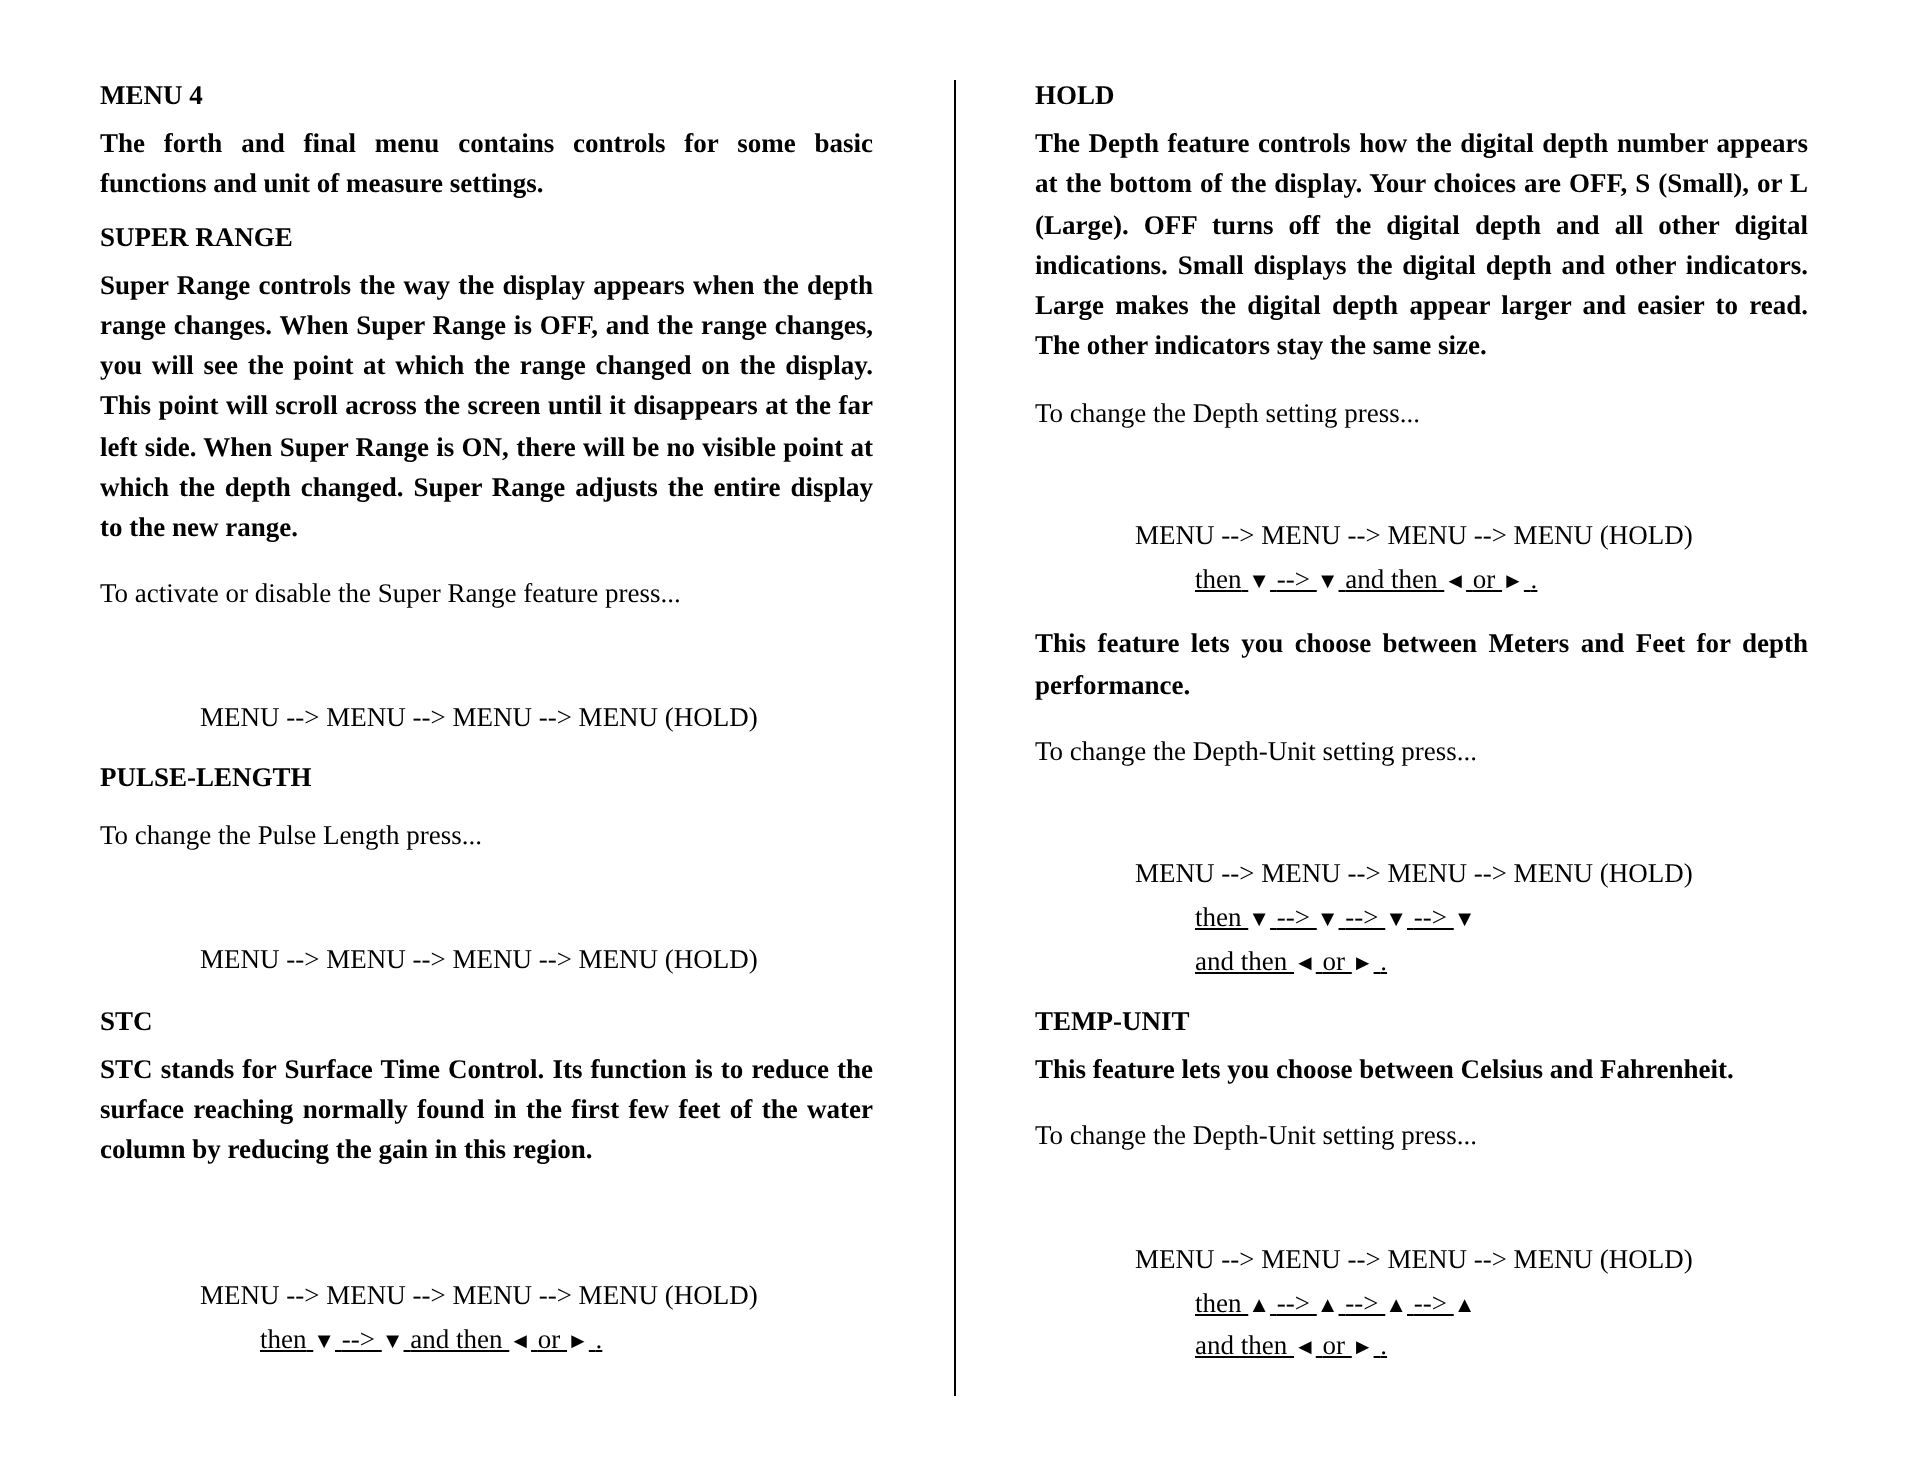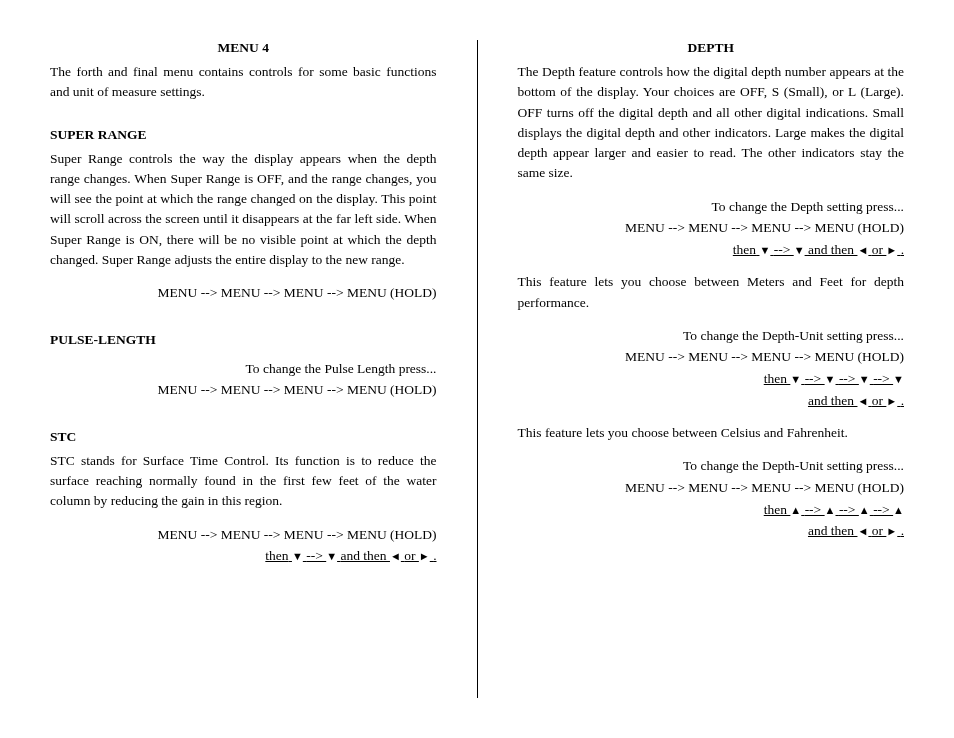--- a/index.html
+++ b/index.html
@@ -23,41 +23,40 @@
     .col {
       flex: 1;
       display: flex;
       flex-direction: column;
       gap: 0;
     }
     .section-title {
       font-weight: bold;
       font-size: 13.5px;
       margin-bottom: 6px;
-      margin-top: 16px;
     }
     .section-title:first-child {
       margin-top: 0;
-      text-align: center;
     }
     p {
       text-align: justify;
       line-height: 1.5;
       margin-bottom: 8px;
+      font-weight: bold;
     }
     .press-block {
       margin-bottom: 12px;
       margin-top: 4px;
     }
     .press-line {
       line-height: 1.6;
-      text-align: right;
     }
     .indent1 {
       padding-left: 50px;
+      margin-top: 40px;
     }
     .indent2 {
       padding-left: 80px;
       text-decoration: underline;
     }
     .arrow {
       font-size: 11px;
       display: inline-block;
     }
     .arrow-down::before { content: '▼'; font-size: 11px; }
@@ -77,20 +76,21 @@
 
   <div class="col">
 
     <div class="section-title">MENU 4</div>
     <p>The forth and final menu contains controls for some basic functions and unit of measure settings.</p>
 
     <div class="section-title">SUPER RANGE</div>
     <p>Super Range controls the way the display appears when the depth range changes. When Super Range is OFF, and the range changes, you will see the point at which the range changed on the display. This point will scroll across the screen until it disappears at the far left side. When Super Range is ON, there will be no visible point at which the depth changed. Super Range adjusts the entire display to the new range.</p>
 
     <div class="press-block">
+      <div class="press-line">To activate or disable the Super Range feature press...</div>
       <div class="press-line indent1">MENU --&gt; MENU --&gt; MENU --&gt; MENU (HOLD)</div>
     </div>
 
     <div class="section-title">PULSE-LENGTH</div>
 
     <div class="press-block">
       <div class="press-line">To change the Pulse Length press...</div>
       <div class="press-line indent1">MENU --&gt; MENU --&gt; MENU --&gt; MENU (HOLD)</div>
     </div>
 
@@ -111,21 +111,21 @@
         <span> .</span>
       </div>
     </div>
 
   </div>
 
   <div class="divider"></div>
 
   <div class="col">
 
-    <div class="section-title">DEPTH</div>
+    <div class="section-title">HOLD</div>
     <p>The Depth feature controls how the digital depth number appears at the bottom of the display. Your choices are OFF, S (Small), or L (Large). OFF turns off the digital depth and all other digital indications. Small displays the digital depth and other indicators. Large makes the digital depth appear larger and easier to read. The other indicators stay the same size.</p>
 
     <div class="press-block">
       <div class="press-line">To change the Depth setting press...</div>
       <div class="press-line indent1">MENU --&gt; MENU --&gt; MENU --&gt; MENU (HOLD)</div>
       <div class="press-line indent2">
         <span>then</span>
         <span class="arrow arrow-down"></span>
         <span> --&gt; </span>
         <span class="arrow arrow-down"></span>
@@ -154,20 +154,21 @@
       </div>
       <div class="press-line indent2">
         <span>and then </span>
         <span class="arrow arrow-left"></span>
         <span> or </span>
         <span class="arrow arrow-right"></span>
         <span> .</span>
       </div>
     </div>
 
+    <div class="section-title">TEMP-UNIT</div>
     <p>This feature lets you choose between Celsius and Fahrenheit.</p>
 
     <div class="press-block">
       <div class="press-line">To change the Depth-Unit setting press...</div>
       <div class="press-line indent1">MENU --&gt; MENU --&gt; MENU --&gt; MENU (HOLD)</div>
       <div class="press-line indent2">
         <span>then </span>
         <span class="arrow arrow-up"></span>
         <span> --&gt; </span>
         <span class="arrow arrow-up"></span>

